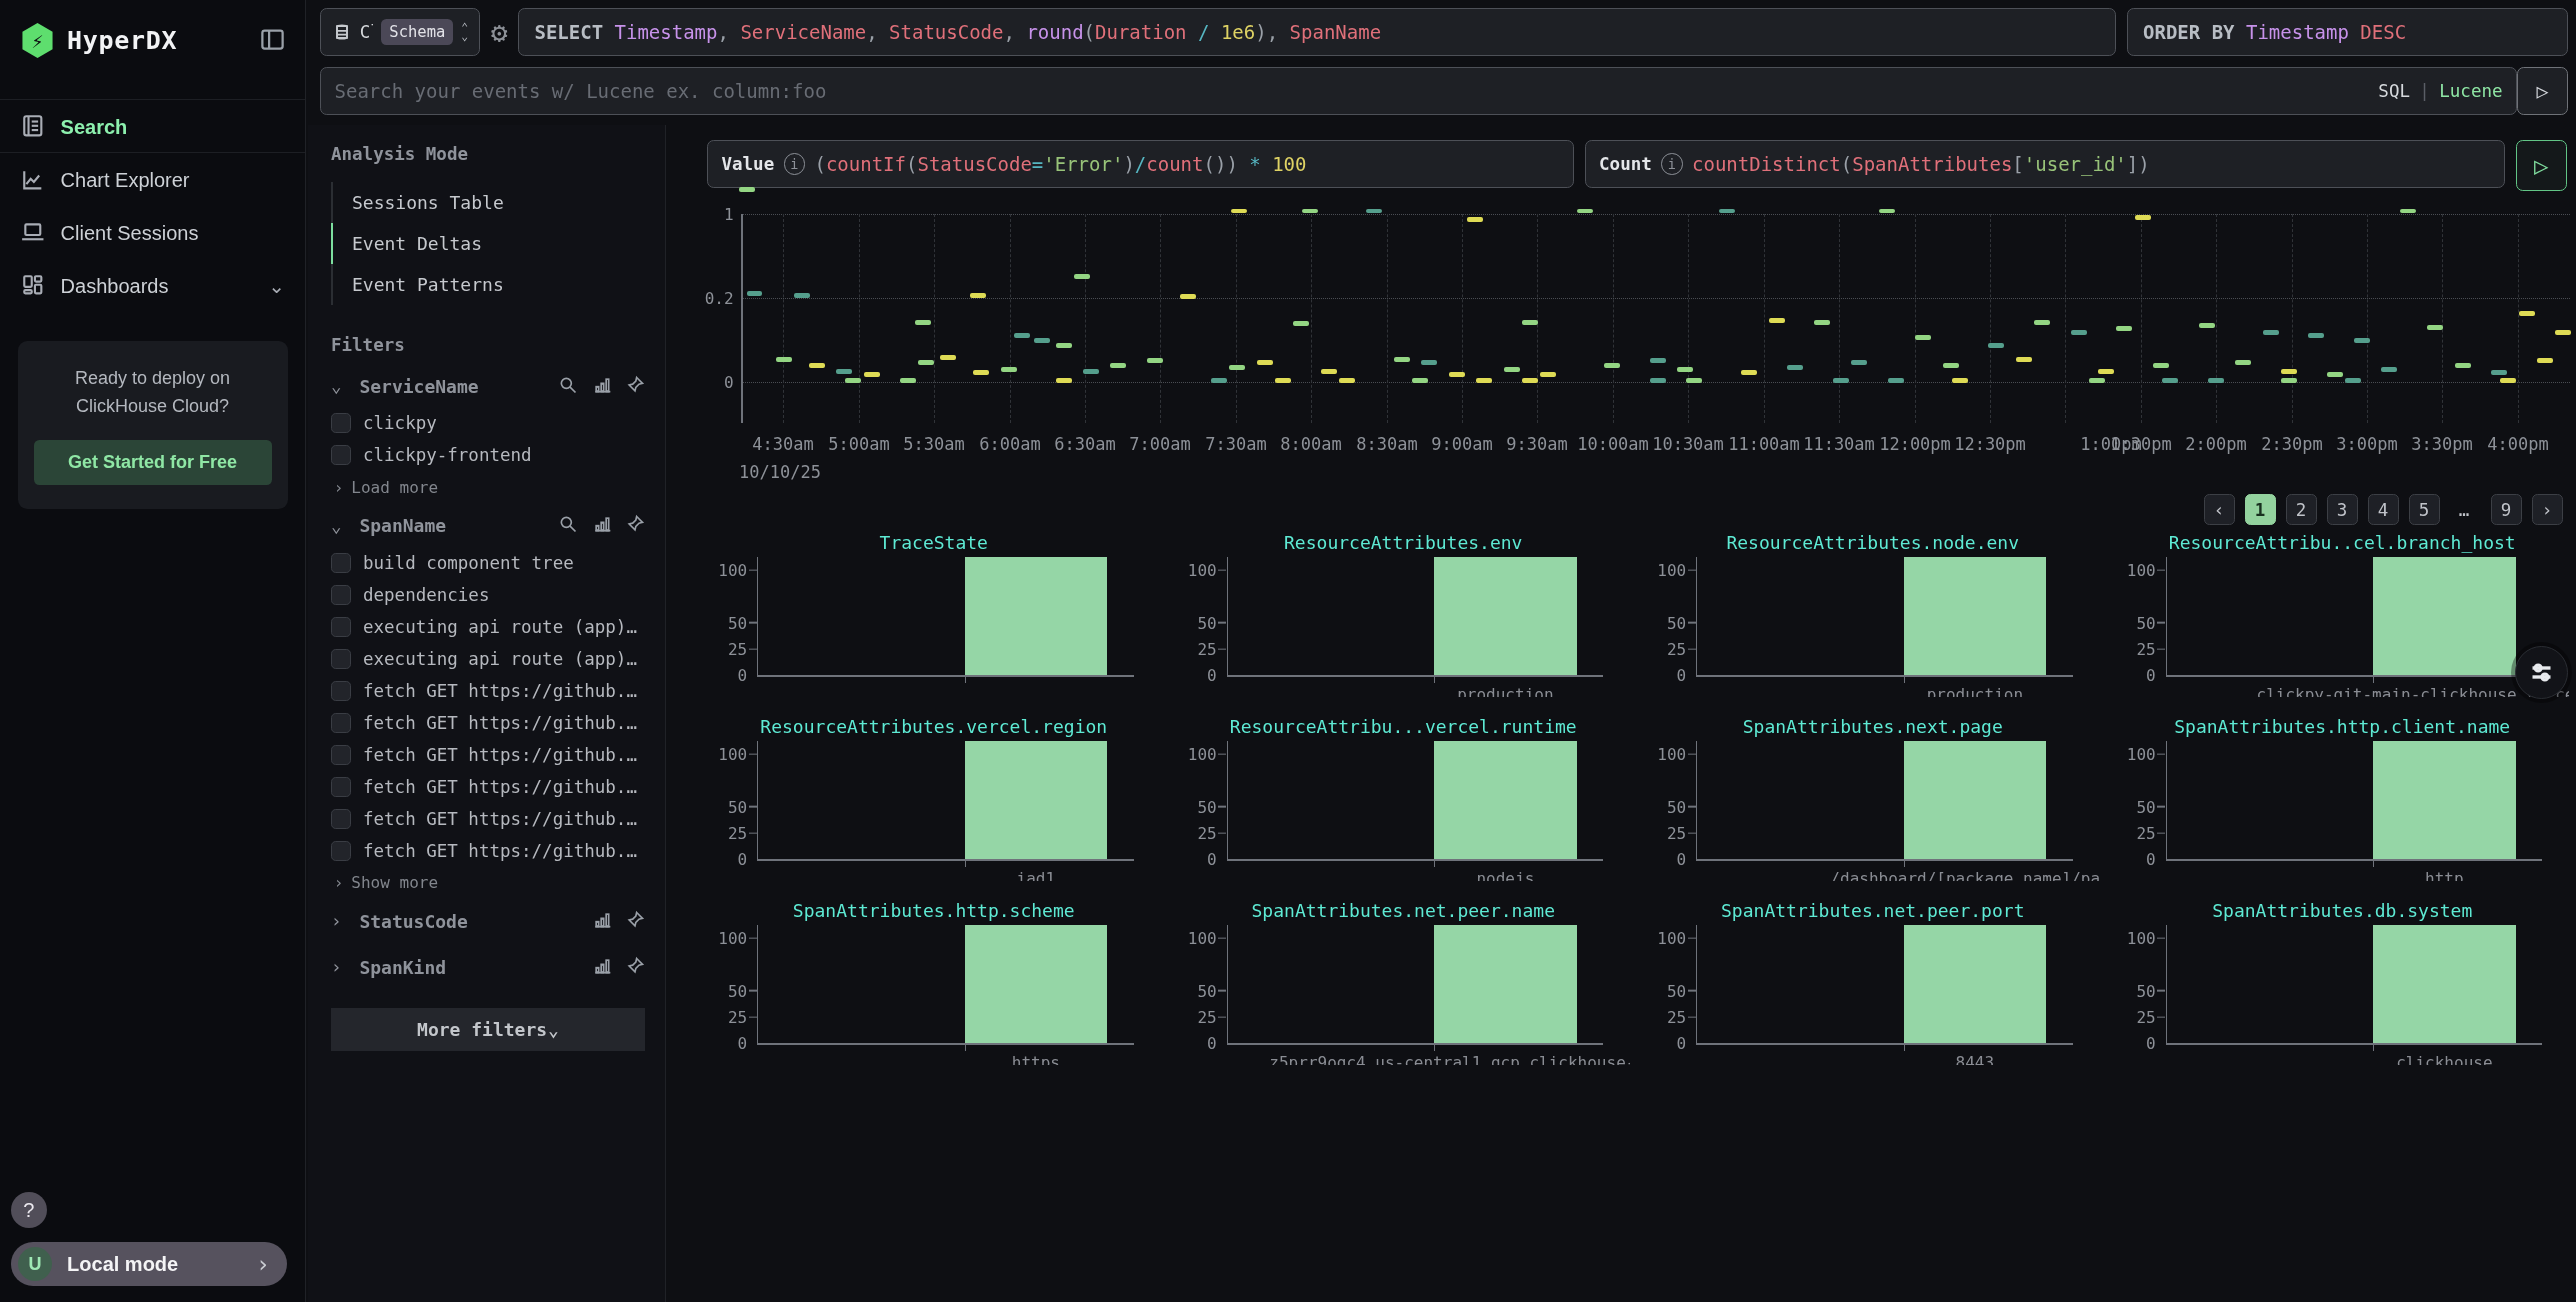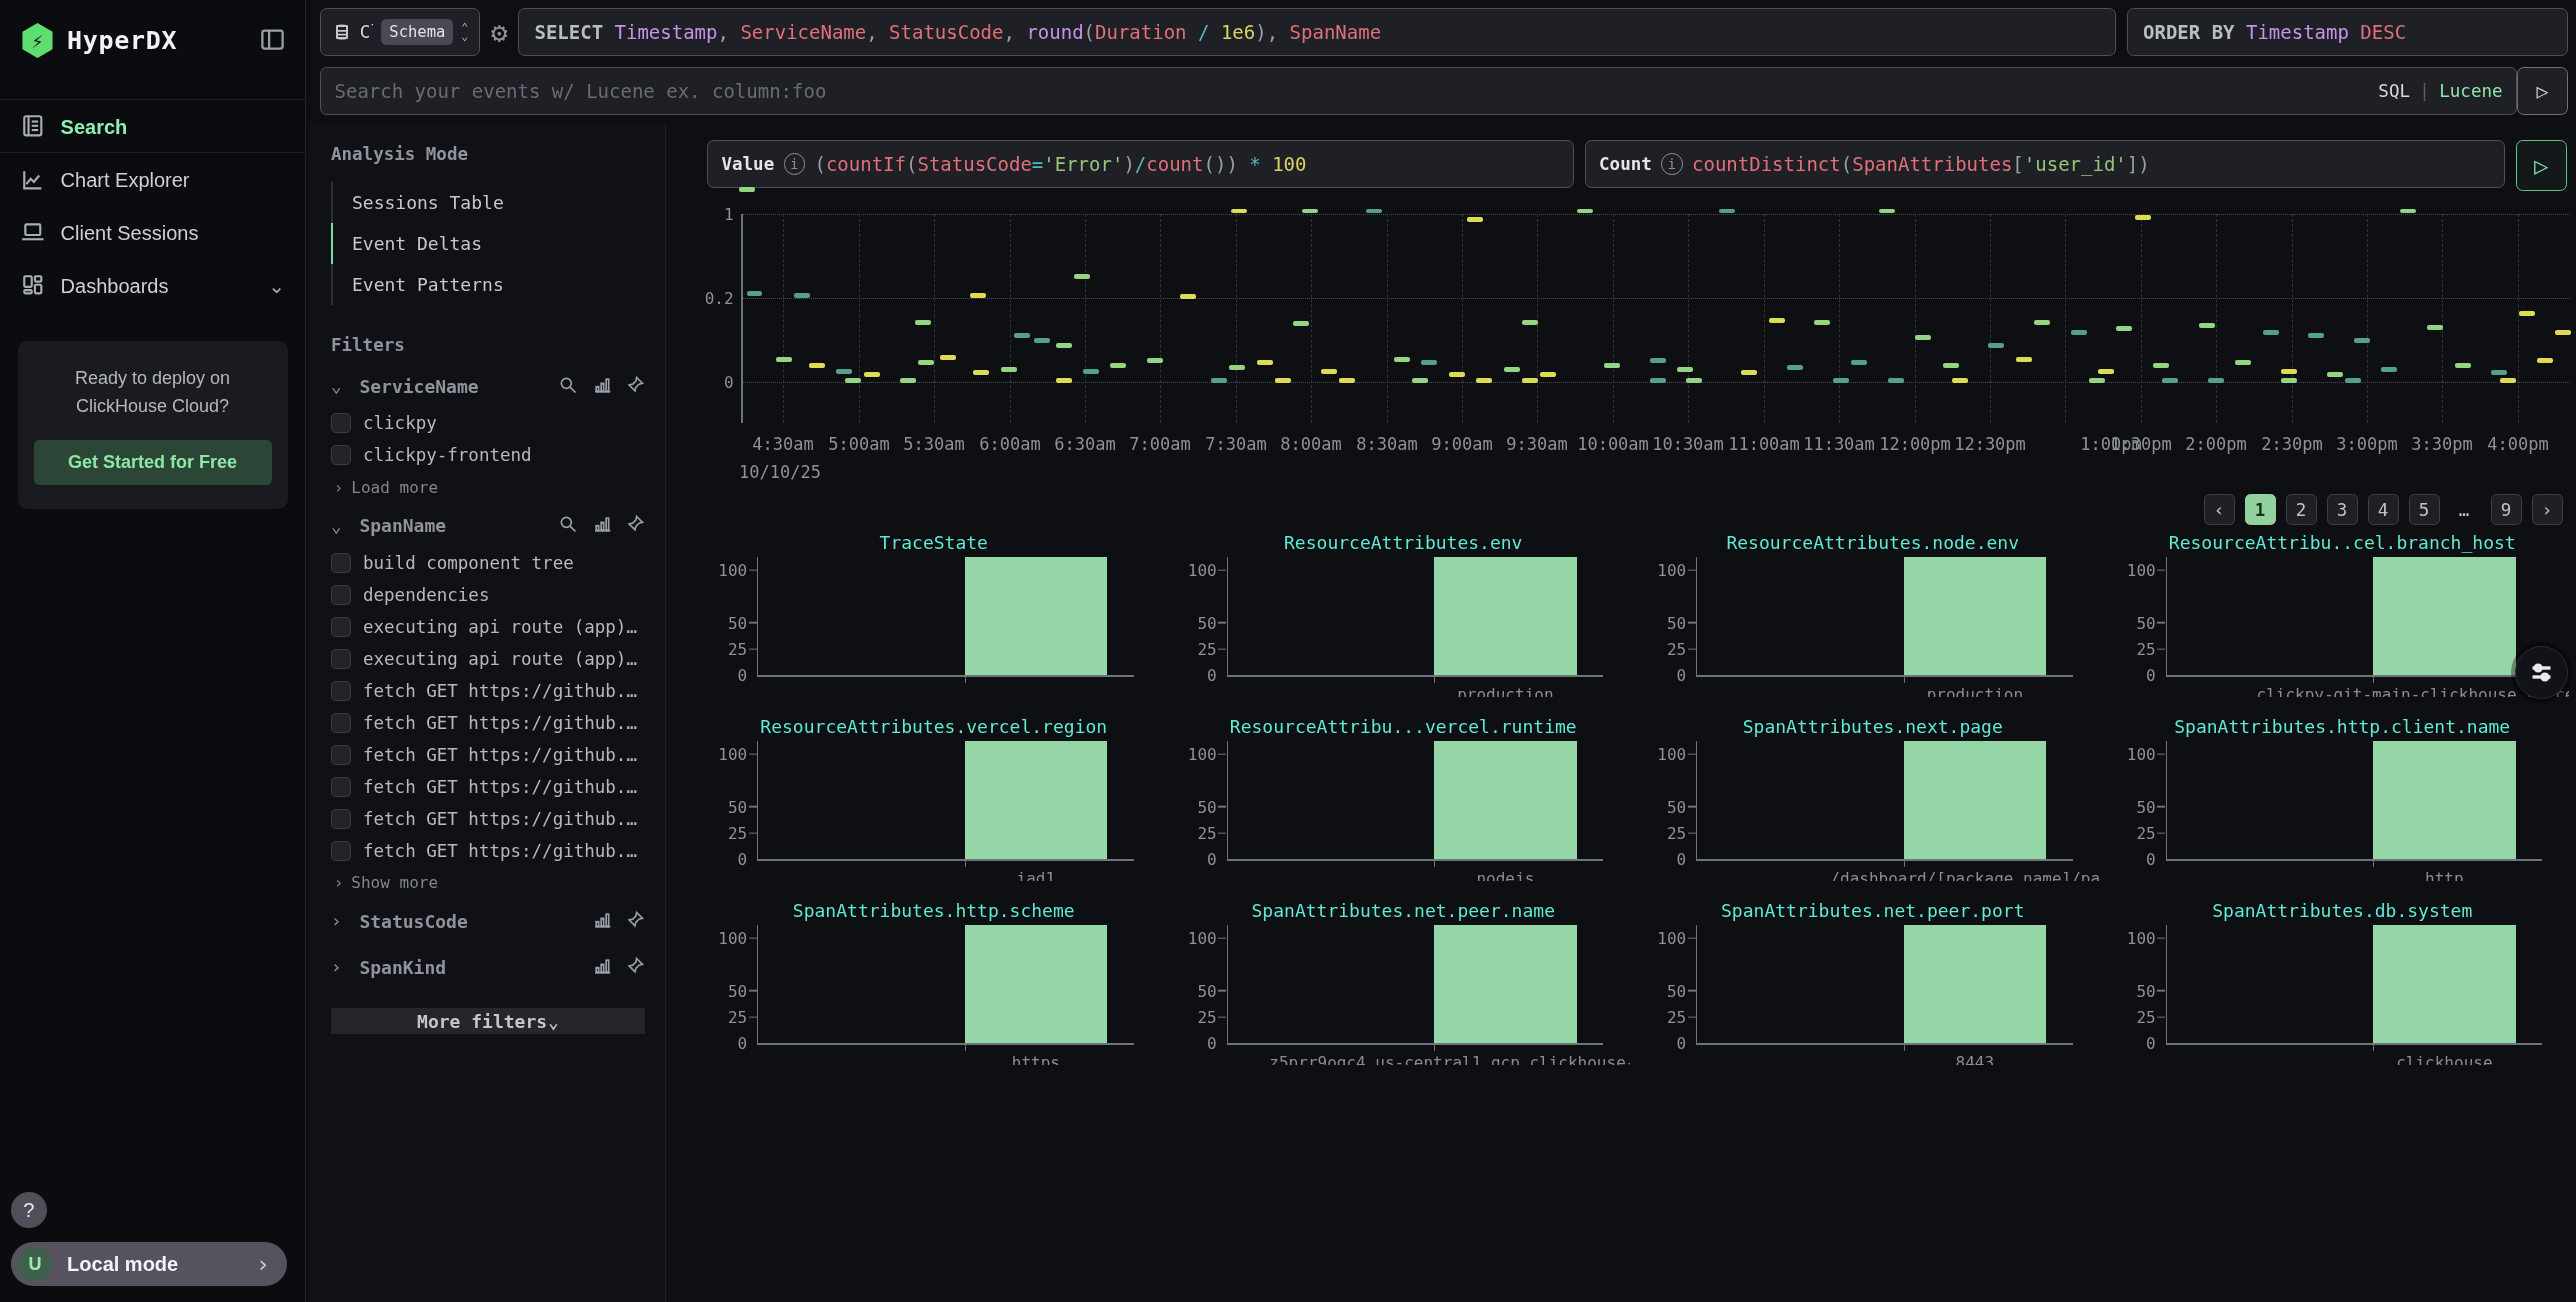--- a/index.html
+++ b/index.html
@@ -84,21 +84,21 @@
   .fg-chev { color:#8f939b; font-size:17.5px; width:19px; }
   .fg-name { font-size:18px; font-weight:bold; color:#8f939b; }
   .fg-icons { margin-left:auto; display:flex; gap:13.5px; }
   .fg-icons svg { width:20px; height:20px; stroke:#9aa0a8; fill:none; stroke-width:2; cursor:pointer; }
   .fopt { display:flex; align-items:center; gap:12px; padding:6px 0; cursor:pointer; }
   .cbox { width:20px; height:20px; flex:none; background:#22242a; border:1.3px solid #3a3d44;
     border-radius:4.7px; }
   .fopt-label { font-size:17.5px; color:#b6b9bf; white-space:nowrap; overflow:hidden; }
   .fg-footer { display:flex; align-items:center; gap:8px; padding:6.7px 0 4px 2.7px;
     font-size:16px; color:#82868d; cursor:pointer; }
-  .more-filters { margin-top:20px; height:26px; background:#24262c; border-radius:0;
+  .more-filters { margin-top:20px; height:43px; background:#24262c; border-radius:0;
     display:flex; align-items:center; justify-content:center; gap:1px; font-size:18px;
     font-weight:bold; color:#c3c6cb; cursor:pointer; }
 
   
   .metrics-row { position:absolute; left:707px; top:140px; right:9.4px; display:flex; gap:10.8px; }
   .metric-box { padding:0 13.5px; gap:9.4px; flex:1; white-space:nowrap; overflow:hidden; }
   .metric-box.value { flex:0.94; }
   .metric-label { font-size:17.5px; font-weight:bold; color:#e4e6e9; }
   .info-ic { width:21.5px; height:21.5px; border:1.3px solid #8d9198; border-radius:50%; color:#8d9198;
     font-size:13.5px; display:inline-flex; align-items:center; justify-content:center; flex:none; }

